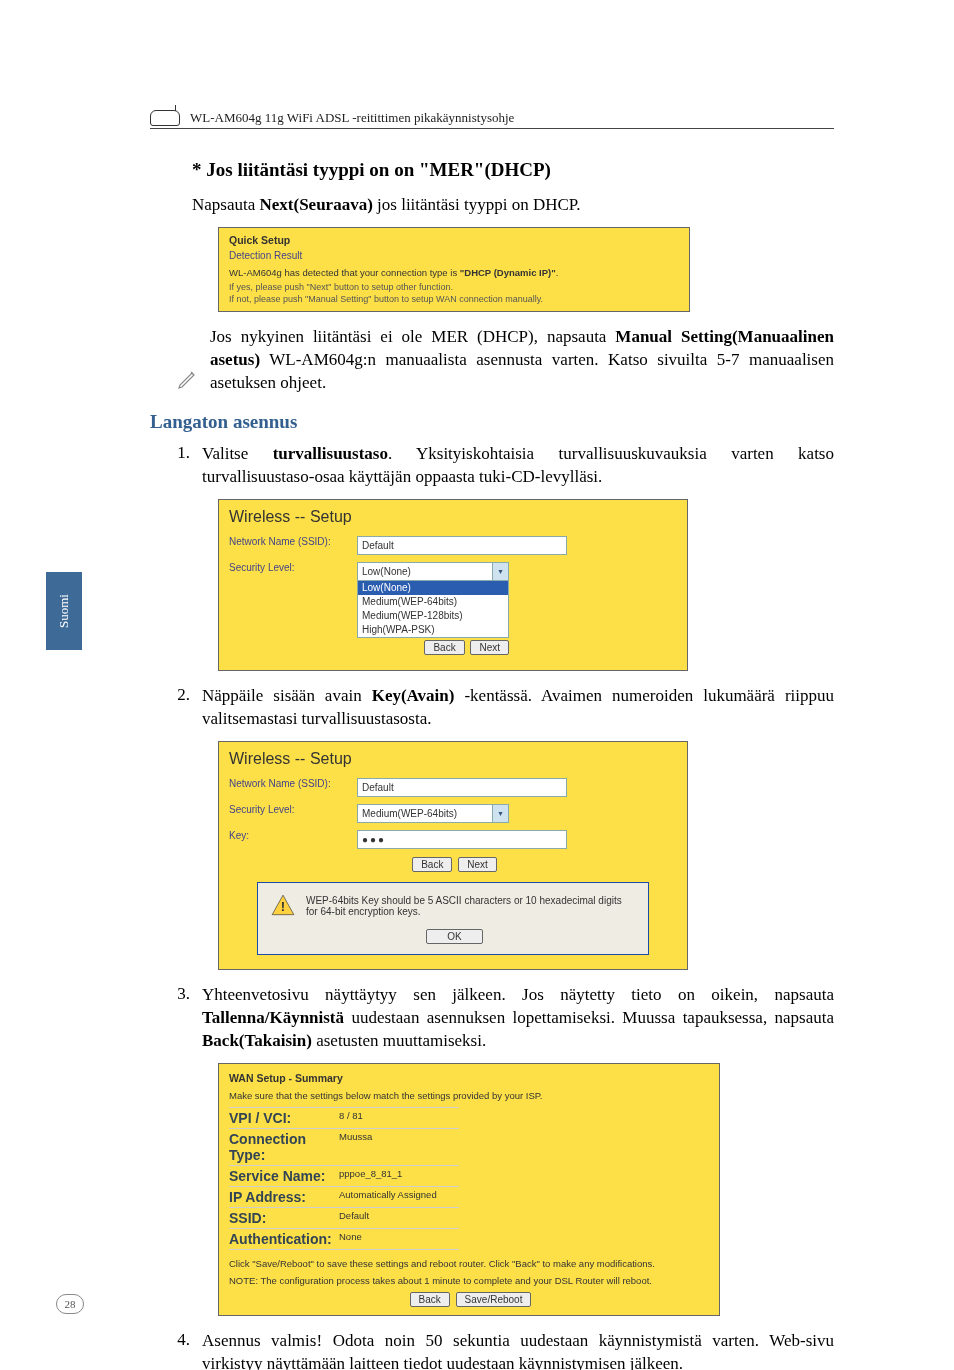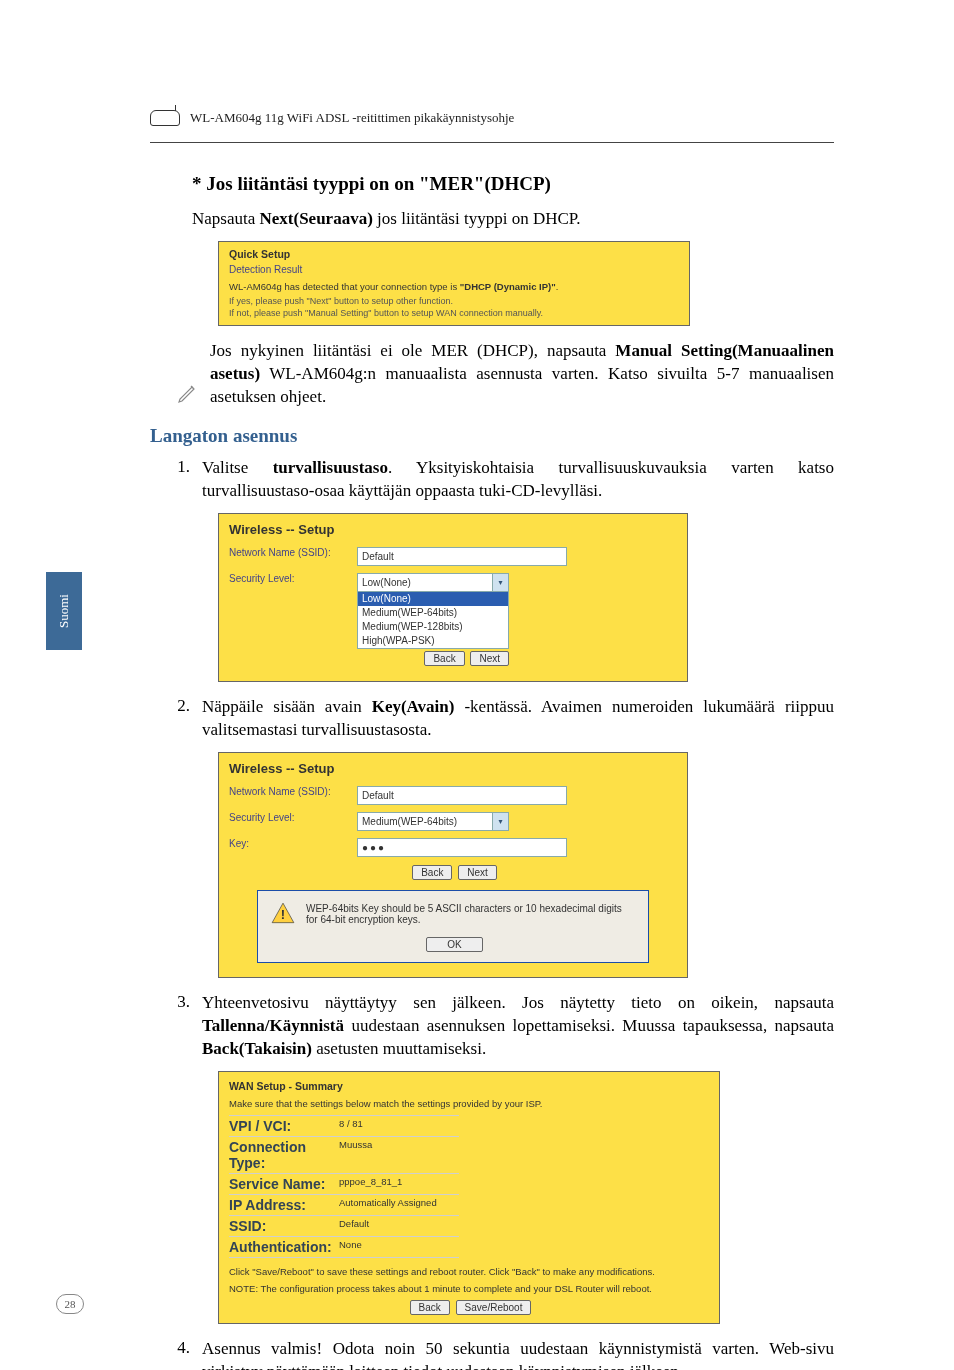--- a/index.html
+++ b/index.html
@@ -1,17 +1,17 @@
 <!DOCTYPE html>
 <html><head>
 <meta charset="utf-8">
 <style>
 body{margin:0;background:#555;font-family:"Times New Roman",serif;color:#000}
 .page{width:954px;height:1370px;margin:0 auto;background:#fff;position:relative;box-sizing:border-box;padding:110px 120px 60px 150px}
-.header-row{display:flex;align-items:flex-end;border-bottom:1px solid #444;padding-bottom:16px;margin-bottom:30px}
+.header-row{display:flex;align-items:flex-end;border-bottom:1px solid #444;padding-bottom:2px;margin-bottom:30px}
 .router-icon{width:28px;height:14px;border:1px solid #333;border-radius:6px 6px 3px 3px;position:relative;margin-right:10px}
 .router-icon:before{content:"";position:absolute;right:3px;top:-6px;width:1px;height:6px;background:#333}
 .header-text{font-size:13px;color:#222}
 .sec-heading{font-weight:bold;font-size:19px;margin:0 0 14px 42px}
 .sec-sub{font-size:17px;margin:0 0 12px 42px}
 .bold{font-weight:bold}
 .panel{border:1px solid #666;margin:0 0 14px 68px;background:#fde047;font-family:Arial,sans-serif;font-size:10px;color:#333;padding:6px 10px}
 .panel-qs{width:450px}
 .panel-qs .qs-title{font-weight:bold;font-size:10.5px;margin-bottom:4px}
 .panel-qs .qs-sub{color:#448;margin-bottom:6px}
@@ -19,21 +19,21 @@
 .panel-qs .qs-note{font-size:9px;color:#555;line-height:1.3}
 .note-row{display:flex;align-items:flex-end;margin:8px 0 16px 26px}
 .pencil-icon{width:24px;flex:0 0 24px;margin-right:10px;margin-top:4px}
 .pencil-icon svg{width:24px;height:24px}
 .note-text{font-size:17px;text-align:justify;line-height:1.35}
 .h2{font-weight:bold;font-size:19px;color:#34608f;margin:6px 0 10px 0}
 .num-item{display:flex;margin:8px 0 10px 0}
 .num{width:40px;flex:0 0 40px;font-size:17px;text-align:right;padding-right:12px}
 .num-body{flex:1;font-size:17px;text-align:justify;line-height:1.35}
 .panel-wireless{width:448px;margin-left:68px;padding:8px 10px}
-.wtitle{font-size:13px;font-weight:bold;margin-bottom:10px}
+.wtitle{font-size:16px;font-weight:normal;margin-bottom:10px}
 .wrow{display:flex;align-items:flex-start;margin:7px 0}
 .wlabel{width:128px;font-size:10px;color:#448}
 .winput{border:1px solid #8aa;background:#fff;height:17px;padding:0 4px;font-size:10px;line-height:17px;color:#333}
 .wsel{border:1px solid #8aa;background:#fff;font-size:10px;width:150px;position:relative}
 .wsel-top{height:17px;line-height:17px;padding:0 4px;position:relative}
 .wsel-arrow{position:absolute;right:0;top:0;width:15px;height:17px;background:#cfe2f0;border-left:1px solid #8aa;text-align:center;font-size:8px;line-height:17px;color:#357}
 .wsel-list{border-top:1px solid #8aa}
 .wsel-opt{height:14px;line-height:14px;padding:0 4px;font-size:10px}
 .wsel-opt.sel{background:#2a5db0;color:#fff}
 .btnrow{text-align:right;margin-top:4px}

